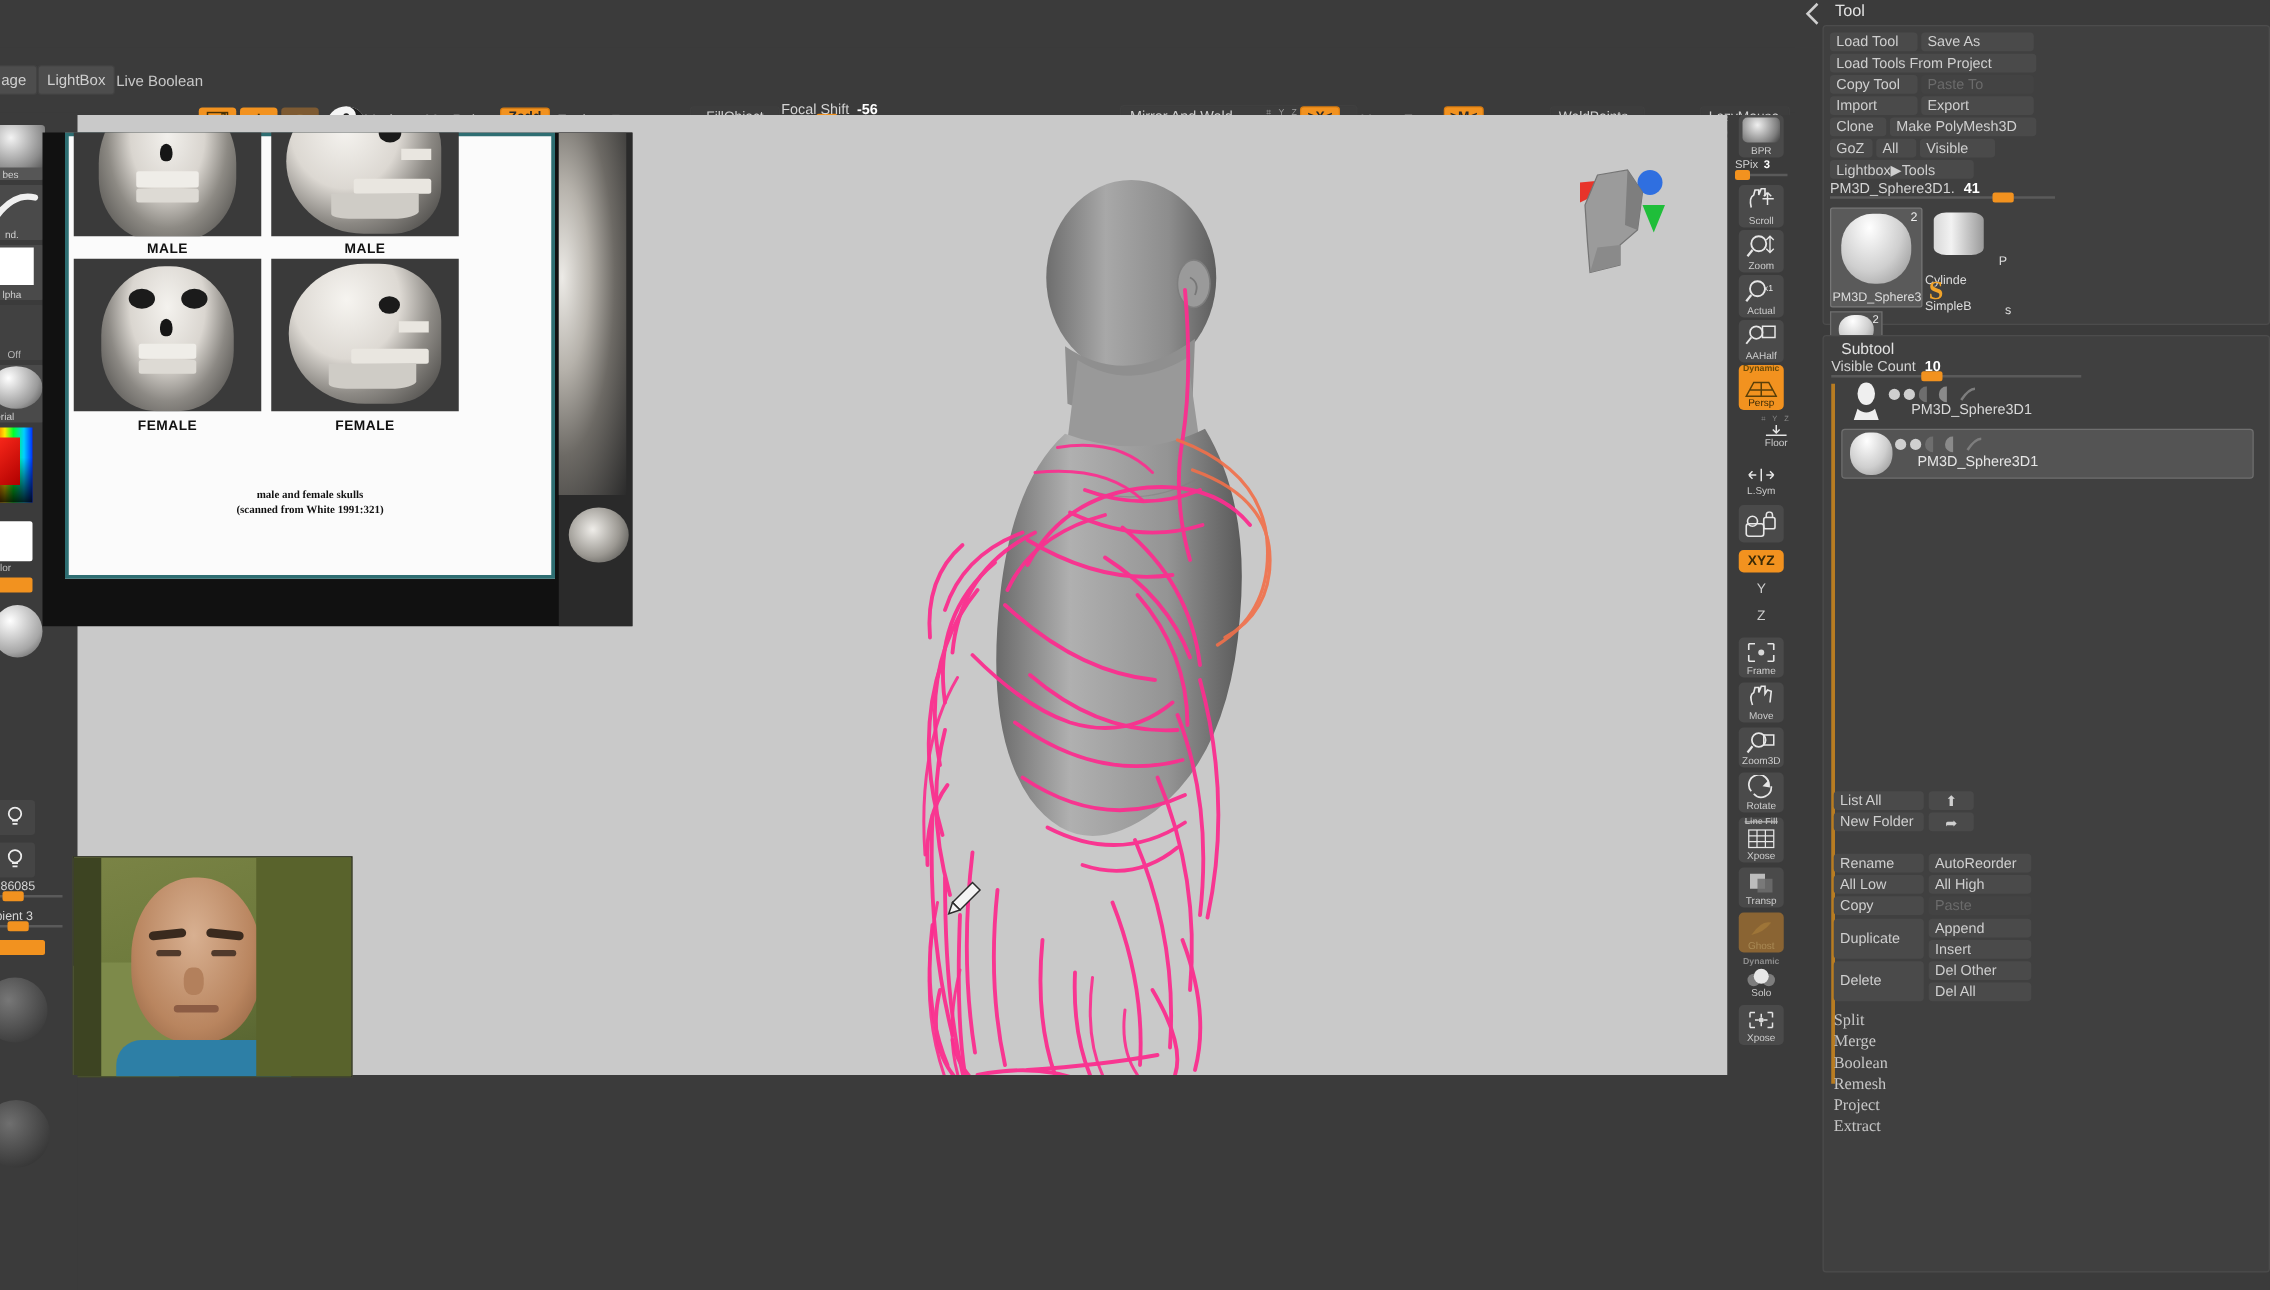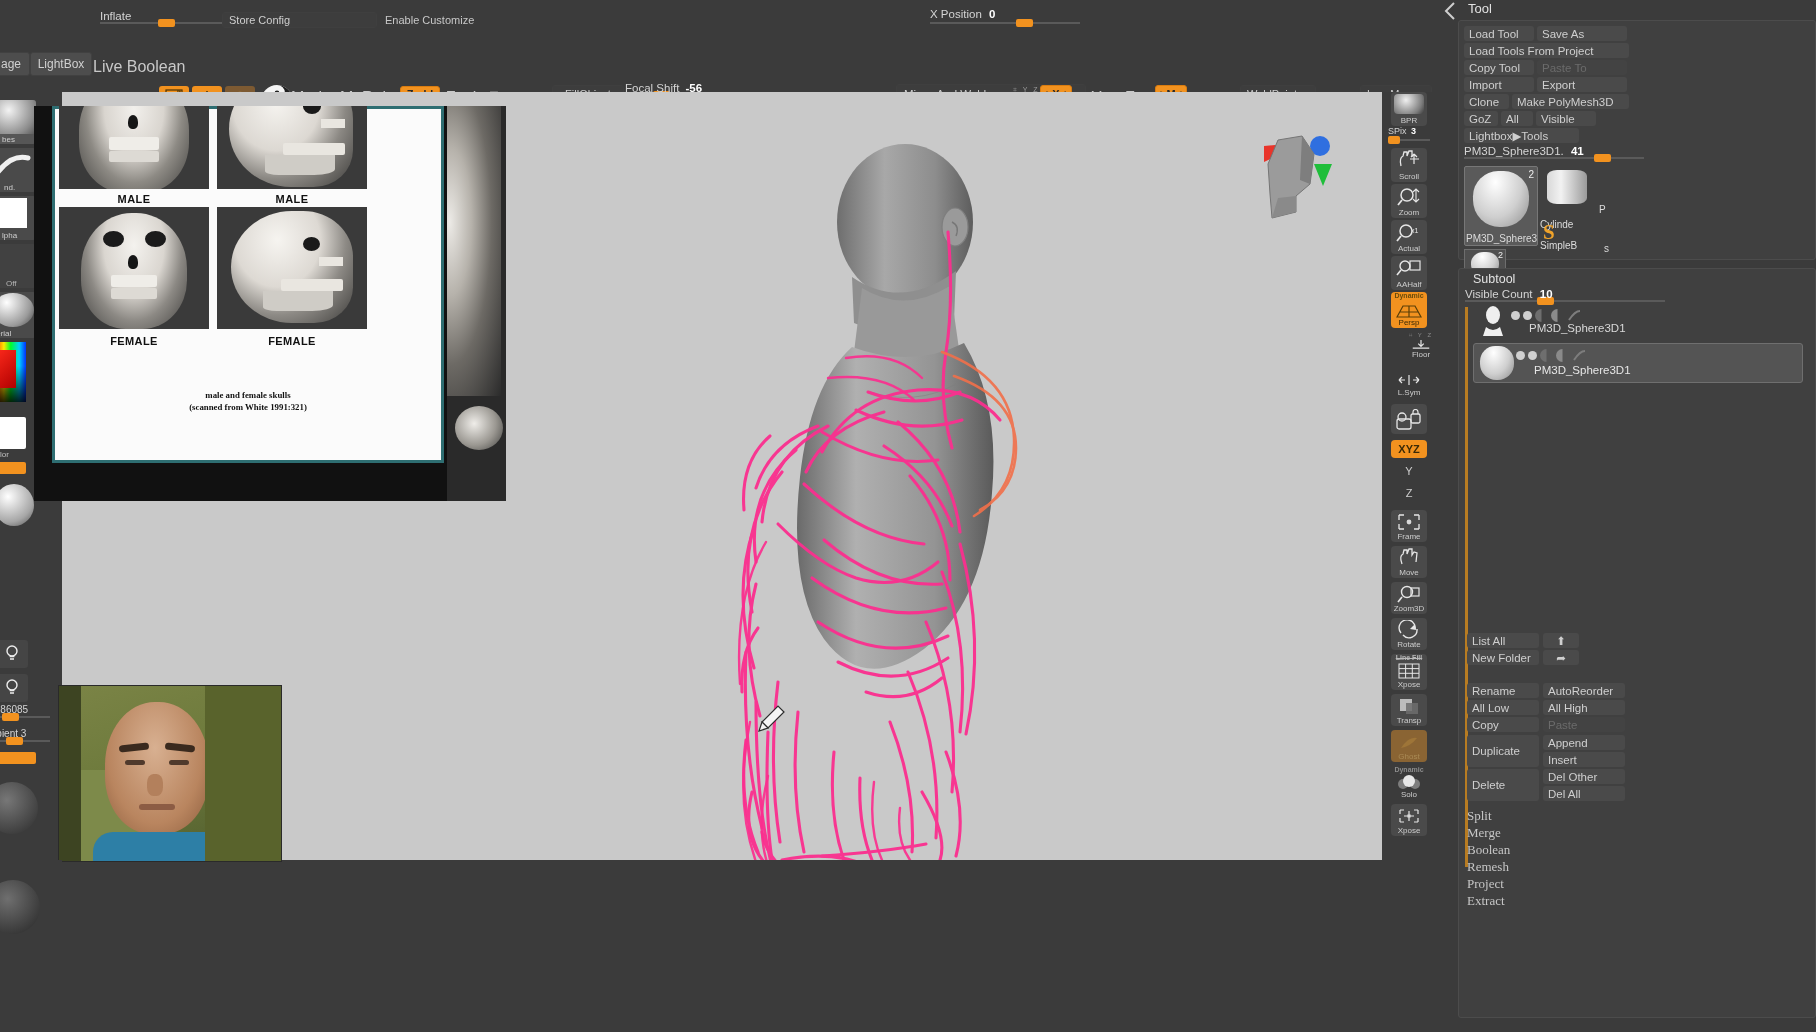--- a/index.html
+++ b/index.html
@@ -14,21 +14,21 @@
 
   
   .btn{
     background:#4a4a4a; border-radius:3px; color:#cfcfcf;
     font-size:11.5px; padding:3px 7px; white-space:nowrap;
     display:flex; align-items:center; justify-content:center;
     border:1px solid #3f3f3f;
   }
   .btn.dark{ background:#3d3d3d; }
   .btn.on{ background:#f2921f; color:#2a2a2a; border-color:#d97c10; font-weight:bold;}
-  .lbl{ font-size:16px; color:#c8c8c8; white-space:nowrap;}
+  .lbl{ font-size:12px; color:#c8c8c8; white-space:nowrap;}
   .lbl.dim{ color:#6e6e6e; }
 
   .slider{ position:relative; height:14px; }
   .slider .track{
     position:absolute; left:0; right:0; top:10px; height:2px; background:#5a5a5a;
   }
   .slider .knob{
     position:absolute; top:7px; width:17px; height:8px; border-radius:2px;
     background:#f2921f;
   }
@@ -158,41 +158,20 @@
 
   .tiny{ font-size:8px; }
 </style>
 </head>
 <body>
 
 <div id="app">
 
   <div id="menubar"></div>
 
-  <div id="toprow">
-
-    <div class="slider" style="position:absolute;left:100px;top:8px;width:140px;">
-      <div class="track"></div>
-      <div class="knob" style="left:58px;"></div>
-      <div class="txt">Inflate</div>
-    </div>
-
-    <div class="lbl" style="position:absolute;left:240px;top:10px;font-size:8px;color:#9a9a9a;letter-spacing:2px;">⌗ Y Z</div>
-
-    <div class="btn dark" style="position:absolute;left:222px;top:8px;width:155px;height:16px;justify-content:flex-start;padding-left:6px;font-size:11px;">Store Config</div>
-
-    <div class="lbl" style="position:absolute;left:385px;top:10px;font-size:11px;">Enable Customize</div>
-
-    <div class="slider" style="position:absolute;left:930px;top:6px;width:150px;">
-      <div class="track" style="top:12px;"></div>
-      <div class="knob" style="left:86px;top:9px;"></div>
-      <div class="txt" style="left:0;"><span>X Position</span>
-        <b style="margin-left:4px;">0</b></div>
-    </div>
-  </div>
 
   <div id="shelf">
 
     <div class="shelfbtn" style="position:absolute;left:-8px;top:14px;width:38px;height:24px;">age</div>
 
     <div class="shelfbtn" style="position:absolute;left:30px;top:14px;width:62px;height:24px;">LightBox</div>
 
     <div class="lbl" style="position:absolute;left:93px;top:20px;">Live Boolean</div>
 
     <div class="bigicon on" style="position:absolute;left:159px;top:48px;">

